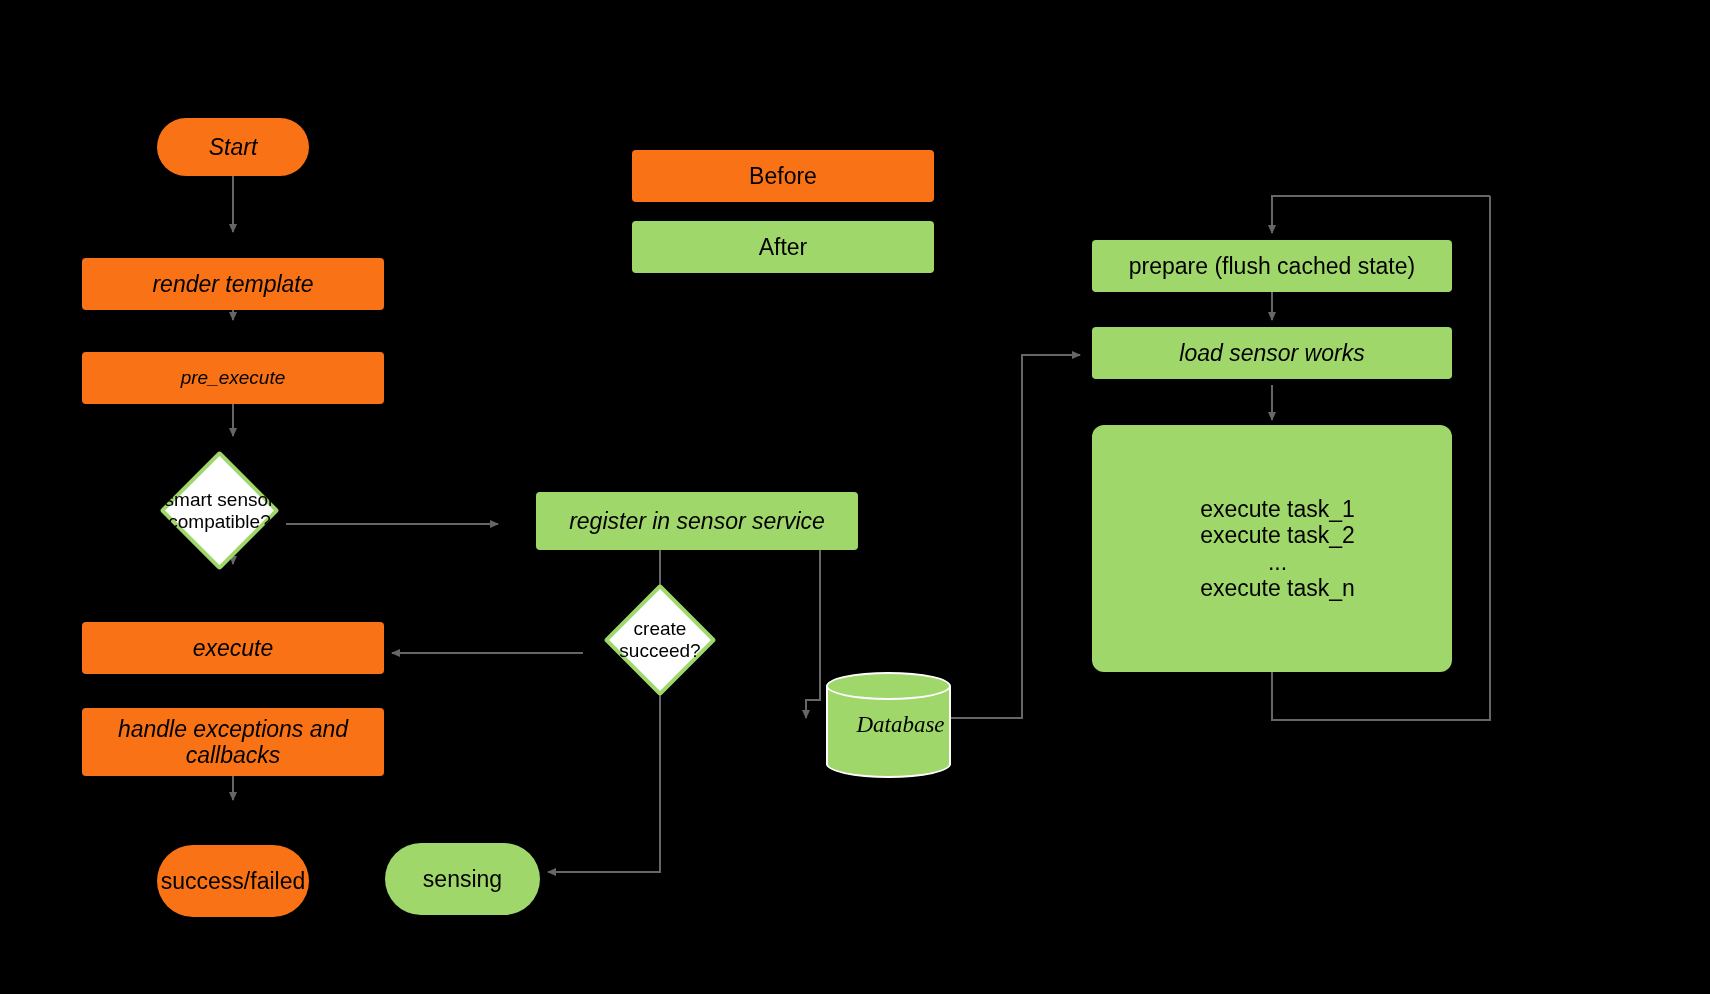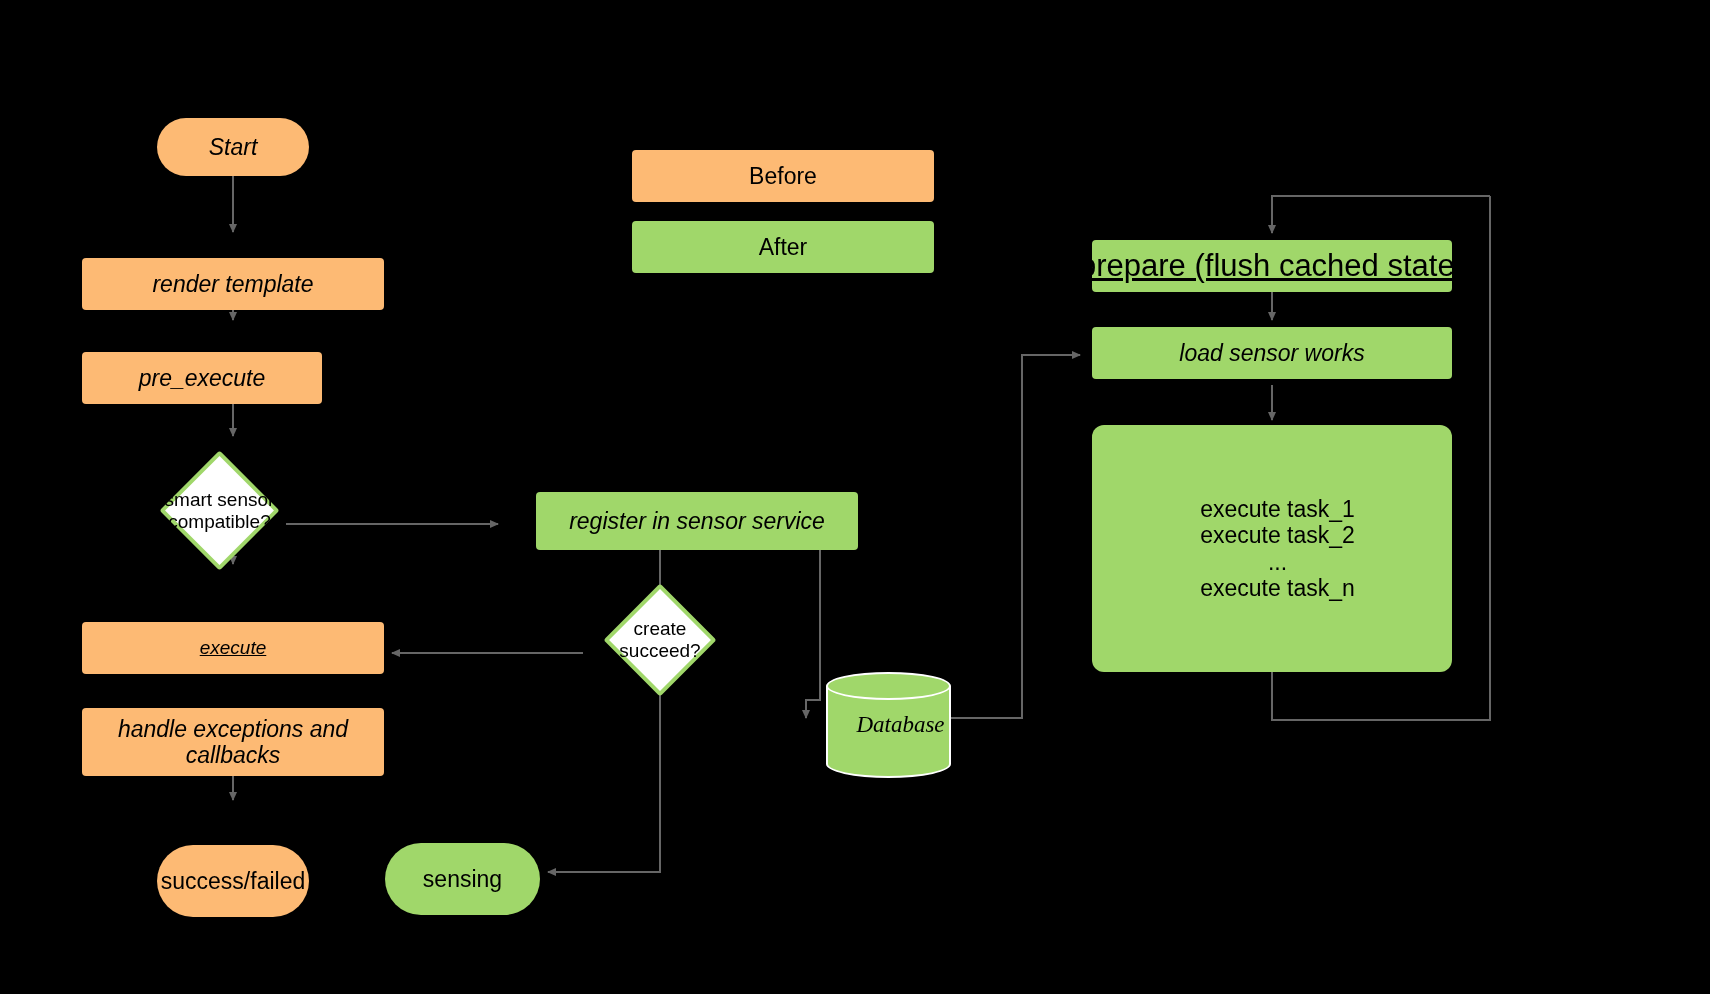--- a/index.html
+++ b/index.html
@@ -26,21 +26,21 @@
     position: absolute;
     box-sizing: border-box;
     display: flex;
     align-items: center;
     justify-content: center;
     text-align: center;
     color: #000000;
     line-height: 1.15;
     white-space: nowrap;
   }
-  .orange { background: #fdba74; }
+  .orange { background: #f97316; }
   .green  { background: #a0d76a; }
   .rect   { border-radius: 4px; }
   .pill   { border-radius: 999px; }
   .bigbox { border-radius: 12px; padding-left: 11px; }
   .italic { font-style: italic; }
   .multiline { white-space: normal; }
 
   
   .diamond {
     position: absolute;
@@ -170,33 +170,33 @@
   </svg>
 
   <div class="node orange pill italic" style="left:157px; top:118px; width:152px; height:58px; font-size:23px;">
     <span>Start</span>
   </div>
 
   <div class="node orange rect italic" style="left:82px; top:258px; width:302px; height:52px; font-size:23px;">
     <span>render template</span>
   </div>
 
-  <div class="node orange rect italic" style="left:82px; top:352px; width:240px; height:52px; font-size:23px;">
+  <div class="node orange rect italic" style="left:82px; top:352px; width:302px; height:52px; font-size:19px;">
     <span>pre_execute</span>
   </div>
 
   <div class="diamond" style="left:177px; top:468px; width:85px; height:85px;">
     <span class="dshape"></span>
     <span class="dlabel" style="font-size:19px;">
       <span>smart sensor</span><br>
       <span>compatible?</span>
     </span>
   </div>
 
-  <div class="node orange rect italic" style="left:82px; top:622px; width:302px; height:52px; font-size:19px;text-decoration:underline;">
+  <div class="node orange rect italic" style="left:82px; top:622px; width:302px; height:52px; font-size:23px;">
     <span>execute</span>
   </div>
 
   <div class="node orange rect italic multiline" style="left:82px; top:708px; width:302px; height:68px; font-size:23px; padding:0 4px;">
     <span>handle exceptions and callbacks</span>
   </div>
 
   <div class="node orange pill" style="left:157px; top:845px; width:152px; height:72px; font-size:23px;">
     <span>success/failed</span>
   </div>
@@ -225,21 +225,21 @@
     <span>sensing</span>
   </div>
 
   <div class="cylinder" style="left:826px; top:672px; width:125px; height:106px;">
     <span class="cyl-body"></span>
     <span class="cyl-bottom"></span>
     <span class="cyl-top"></span>
     <span class="cyl-label" style="font-size:23px;">Database</span>
   </div>
 
-  <div class="node green rect" style="left:1092px; top:240px; width:360px; height:52px; font-size:31px;text-decoration:underline;">
+  <div class="node green rect" style="left:1092px; top:240px; width:360px; height:52px; font-size:23px;">
     <span>prepare (flush cached state)</span>
   </div>
 
   <div class="node green rect" style="left:1092px; top:327px; width:360px; height:52px; font-size:23px;font-style:italic;">
     <span>load sensor works</span>
   </div>
 
   <div class="node green bigbox" style="left:1092px; top:425px; width:360px; height:247px; font-size:23px;">
     <span class="tasklines">
       <span>execute task_1</span>

